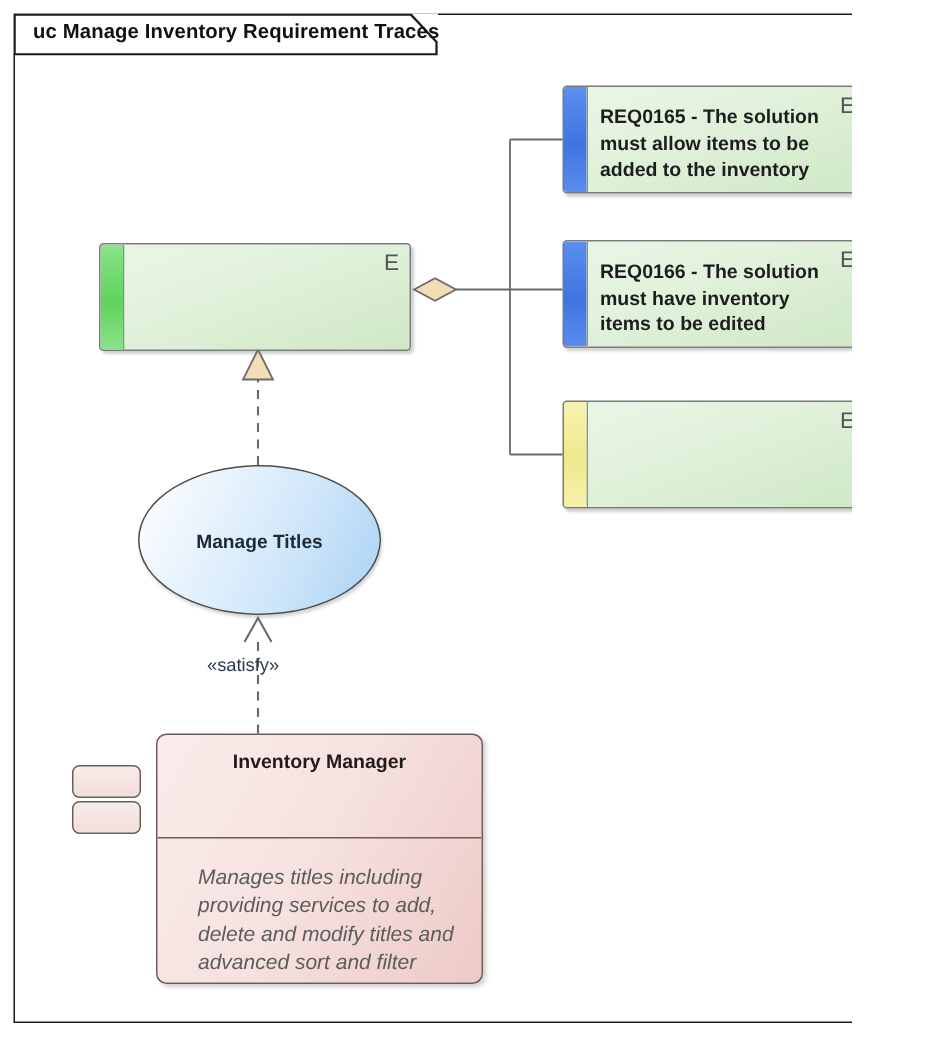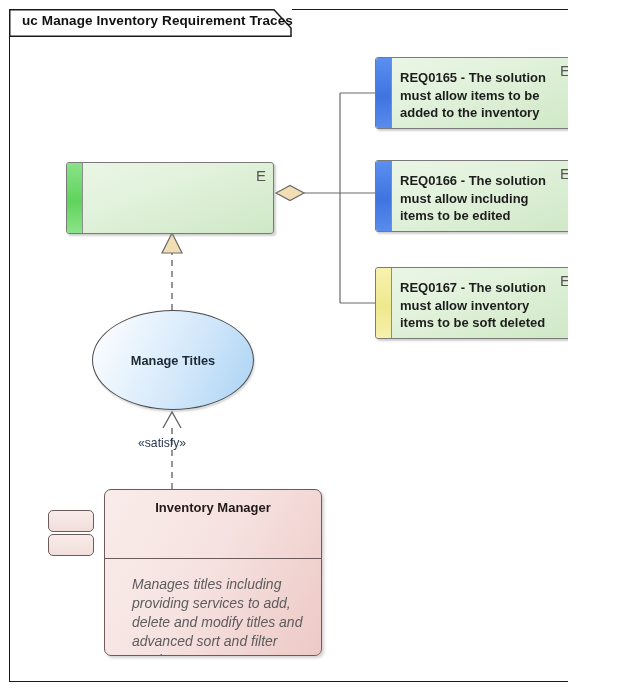--- a/index.html
+++ b/index.html
@@ -199,27 +199,26 @@
 
   <div class="req" style="left:375px;top:57px;width:203px;height:72px;">
     <div class="req-bar bar-blue"></div>
     <div class="req-e">E</div>
     <div class="req-text">REQ0165 - The solution must allow items to be added to the inventory</div>
   </div>
 
   <div class="req" style="left:375px;top:160px;width:203px;height:72px;">
     <div class="req-bar bar-blue"></div>
     <div class="req-e">E</div>
-    <div class="req-text">REQ0166 - The solution must allow including items to be edited</div>
+    <div class="req-text">REQ0166 - The solution must have inventory items to be edited</div>
   </div>
 
   <div class="req" style="left:375px;top:267px;width:203px;height:72px;">
     <div class="req-bar bar-yellow"></div>
     <div class="req-e">E</div>
-    <div class="req-text">REQ0167 - The solution must allow inventory items to be soft deleted</div>
   </div>
 
   <div class="usecase" style="left:92px;top:310px;width:162px;height:100px;">
     <div class="usecase-label">Manage Titles</div>
   </div>
 
   <div class="port" style="left:48px;top:510px;"></div>
   <div class="port" style="left:48px;top:534px;"></div>
 
   <div class="component" style="left:72px;top:489px;width:218px;height:167px;margin-left:32px;">

